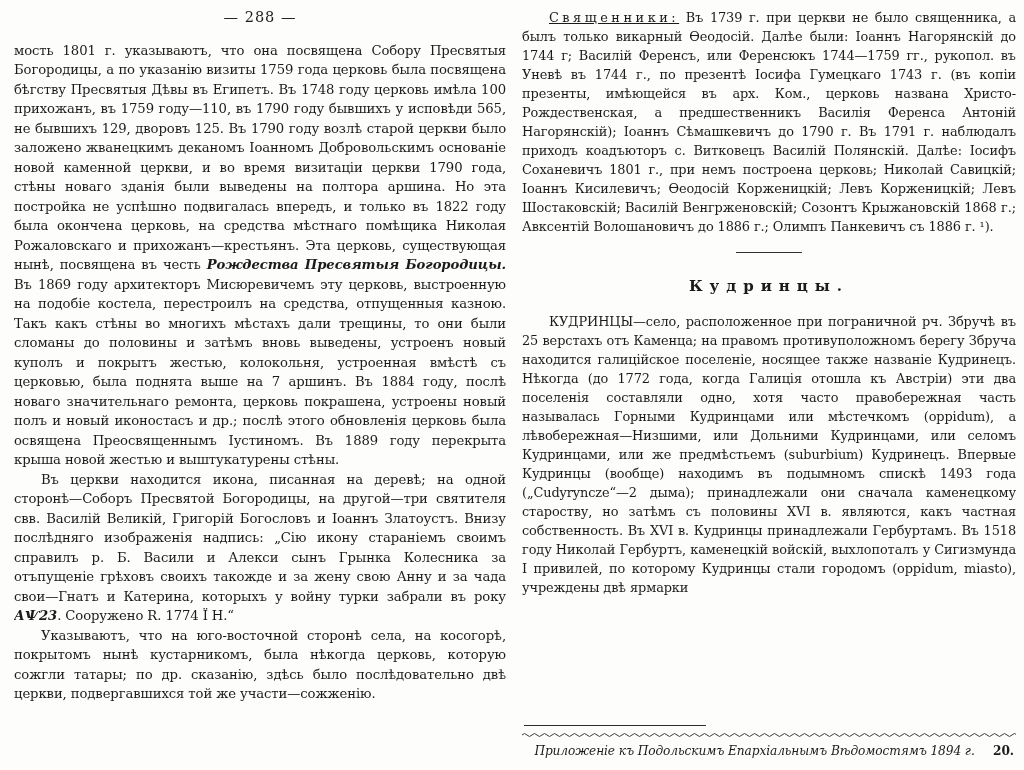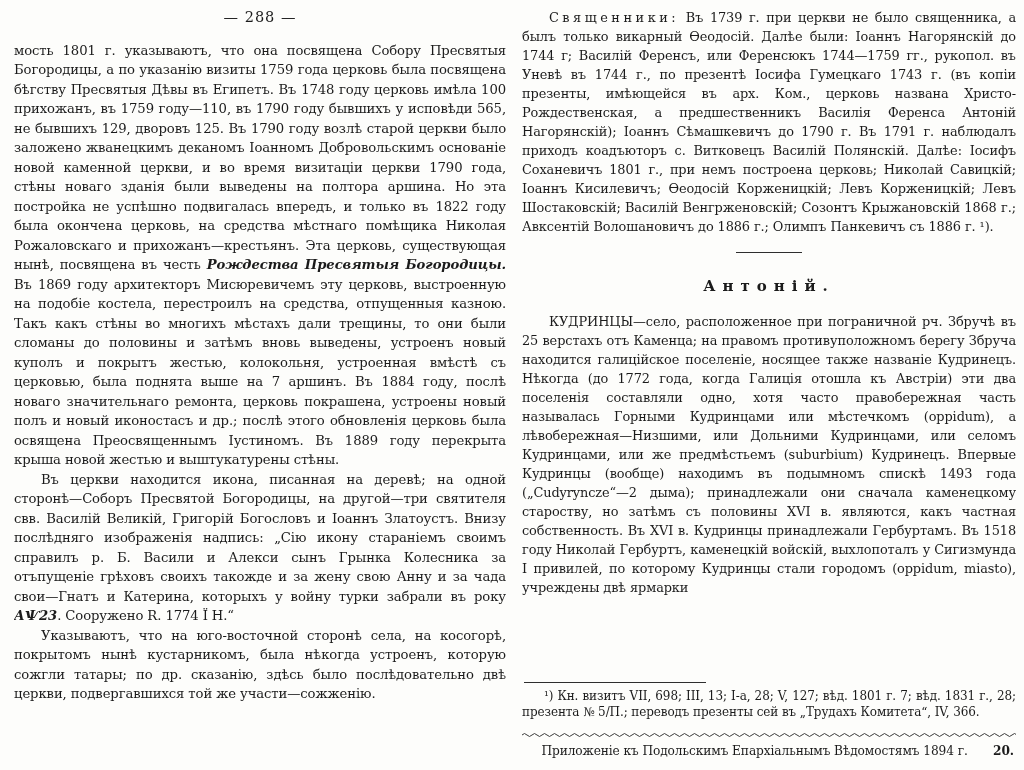--- a/index.html
+++ b/index.html
@@ -30,21 +30,21 @@
     font-size: 14.5px;
     letter-spacing: 1px;
     margin-bottom: 13px;
   }
 
   p.para { margin: 0; }
   p.para.indent { text-indent: 27px; }
 
   .s-b { font-weight: bold; font-style: italic; }
   .s-i { }
-  .s-sp { letter-spacing: 3.5px; }
+  .s-sp { letter-spacing: 3.5px; text-decoration: underline; }
 
   .pr-flow {
     max-height: 642px;
     overflow: hidden;
     font-size: 12.9px;
     line-height: 19px;
   }
 
   .section-rule {
     width: 66px;
@@ -80,54 +80,54 @@
   .wavy-rule { display: block; margin: 0 0 3px 0; }
   .footer-row {
     display: flex;
     align-items: baseline;
     font-size: 12.2px;
     padding: 1px 2px 3px 2px;
   }
   .footer-text {
     flex: 1;
     text-align: center;
+    font-style: italic;
   }
   .page-sig { font-weight: bold; padding-left: 8px; }
 </style>
 </head>
 <body>
 
 <div class="spread">
 
   <div class="page page-left">
     <div class="page-number">— 288 —</div>
 
     <p class="para"><span>мость 1801 г. указываютъ, что она посвящена Собору Пресвятыя Богородицы, а по указанію визиты 1759 года церковь была посвящена бѣгству Пресвятыя Дѣвы въ Египетъ. Въ 1748 году церковь имѣла 100 прихожанъ, въ 1759 году—110, въ 1790 году бывшихъ у исповѣди 565, не бывшихъ 129, дворовъ 125. Въ 1790 году возлѣ старой церкви было заложено жванецкимъ деканомъ Іоанномъ Добровольскимъ основаніе новой каменной церкви, и во время визитаціи церкви 1790 года, стѣны новаго зданія были выведены на полтора аршина. Но эта постройка не успѣшно подвигалась впередъ, и только въ 1822 году была окончена церковь, на средства мѣстнаго помѣщика Николая Рожаловскаго и прихожанъ—крестьянъ. Эта церковь, существующая нынѣ, посвящена въ честь </span><span class="s-b">Рождества Пресвятыя Богородицы.</span><span> Въ 1869 году архитекторъ Мисюревичемъ эту церковь, выстроенную на подобіе костела, перестроилъ на средства, отпущенныя казною. Такъ какъ стѣны во многихъ мѣстахъ дали трещины, то они были сломаны до половины и затѣмъ вновь выведены, устроенъ новый куполъ и покрытъ жестью, колокольня, устроенная вмѣстѣ съ церковью, была поднята выше на 7 аршинъ. Въ 1884 году, послѣ новаго значительнаго ремонта, церковь покрашена, устроены новый полъ и новый иконостасъ и др.; послѣ этого обновленія церковь была освящена Преосвященнымъ Іустиномъ. Въ 1889 году перекрыта крыша новой жестью и выштукатурены стѣны.</span></p>
 
     <p class="para indent"><span>Въ церкви находится икона, писанная на деревѣ; на одной сторонѣ—Соборъ Пресвятой Богородицы, на другой—три святителя свв. Василій Великій, Григорій Богословъ и Іоаннъ Златоустъ. Внизу послѣдняго изображенія надпись: „Сію икону стараніемъ своимъ справилъ р. Б. Васили и Алекси сынъ Грынка Колесника за отъпущеніе грѣховъ своихъ такожде и за жену свою Анну и за чада свои—Гнатъ и Катерина, которыхъ у войну турки забрали въ року </span><span class="s-b">АѰ23</span><span>. Сооружено R. 1774 Ї Н.“</span></p>
 
-    <p class="para indent"><span>Указываютъ, что на юго-восточной сторонѣ села, на косогорѣ, покрытомъ нынѣ кустарникомъ, была нѣкогда устроенъ, которую сожгли татары; по др. сказанію, здѣсь было послѣдовательно двѣ церкви, подвергавшихся той же участи—сожженію.</span></p>
+    <p class="para indent"><span>Указываютъ, что на юго-восточной сторонѣ села, на косогорѣ, покрытомъ нынѣ кустарникомъ, была нѣкогда церковь, которую сожгли татары; по др. сказанію, здѣсь было послѣдовательно двѣ церкви, подвергавшихся той же участи—сожженію.</span></p>
   </div>
 
   <div class="page page-right">
     <div class="pr-flow">
 
       <p class="para indent"><span class="s-sp">Священники:</span><span> Въ 1739 г. при церкви не было священника, а былъ только викарный </span><span class="s-i">Ѳеодосій</span><span>. Далѣе были: </span><span class="s-i">Іоаннъ Нагорянскій</span><span> до 1744 г; </span><span class="s-i">Василій Ференсъ</span><span>, или </span><span class="s-i">Ференсюкъ</span><span> 1744—1759 гг., рукопол. въ Уневѣ въ 1744 г., по презентѣ Іосифа Гумецкаго 1743 г. (въ копіи презенты, имѣющейся въ арх. Ком., церковь названа Христо-Рождественская, а предшественникъ Василія Ференса Антоній Нагорянскій); </span><span class="s-i">Іоаннъ Сѣмашкевичъ</span><span> до 1790 г. Въ 1791 г. наблюдалъ приходъ коадъюторъ с. Витковецъ Василій Полянскій. Далѣе: </span><span class="s-i">Іосифъ Соханевичъ</span><span> 1801 г., при немъ построена церковь; </span><span class="s-i">Николай Савицкій</span><span>; </span><span class="s-i">Іоаннъ Кисилевичъ</span><span>; </span><span class="s-i">Ѳеодосій Корженицкій</span><span>; </span><span class="s-i">Левъ Корженицкій</span><span>; </span><span class="s-i">Левъ Шостаковскій</span><span>; </span><span class="s-i">Василій Венгрженовскій</span><span>; </span><span class="s-i">Созонтъ Крыжановскій</span><span> 1868 г.; </span><span class="s-i">Авксентій Волошановичъ</span><span> до 1886 г.; </span><span class="s-i">Олимпъ Панкевичъ</span><span> съ 1886 г. ¹).</span></p>
 
       <div class="section-rule"></div>
 
-      <h2 class="section-heading">Антоній.</h2>
+      <h2 class="section-heading">Кудринцы.</h2>
 
       <p class="para indent"><span>КУДРИНЦЫ—село, расположенное при пограничной рч. Збручѣ въ 25 верстахъ отъ Каменца; на правомъ противуположномъ берегу Збруча находится галиційское поселеніе, носящее также названіе Кудринецъ. Нѣкогда (до 1772 года, когда Галиція отошла къ Австріи) эти два поселенія составляли одно, хотя часто правобережная часть называлась Горными Кудринцами или мѣстечкомъ (oppidum), а лѣвобережная—Низшими, или Дольними Кудринцами, или селомъ Кудринцами, или же предмѣстьемъ (suburbium) Кудринецъ. Впервые Кудринцы (вообще) находимъ въ подымномъ спискѣ 1493 года („Cudyryncze“—2 дыма); принадлежали они сначала каменецкому староству, но затѣмъ съ половины XVI в. являются, какъ частная собственность. Въ XVI в. Кудринцы принадлежали Гербуртамъ. Въ 1518 году Николай Гербуртъ, каменецкій войскій, выхлопоталъ у Сигизмунда I привилей, по которому Кудринцы стали городомъ (oppidum, miasto), учреждены двѣ ярмарки</span></p>
     </div>
 
     <div class="pr-bottom">
       <div class="footnote-rule"></div>
 
-      <p class="footnote"><span>¹) Кн. визитъ VII, 698; III, 13; I-а, 28; V, 127; вѣд. 1801 г. 7; вѣд. 1831 г., 28; презента № 5/П.; переводъ презенты сей въ „Трудахъ Комитета“, IV, 366.</span></p>
 
       <svg class="wavy-rule" width="494" height="7" viewBox="0 0 494 7" xmlns="http://www.w3.org/2000/svg">
         <defs>
           <pattern id="wave" width="10" height="7" patternUnits="userSpaceOnUse">
             <path d="M0 4 Q 2.5 1, 5 4 T 10 4" fill="none" stroke="#3a3a3a" stroke-width="1"></path>
           </pattern>
         </defs>
         <rect width="494" height="7" fill="url(#wave)"></rect>
       </svg>
 

